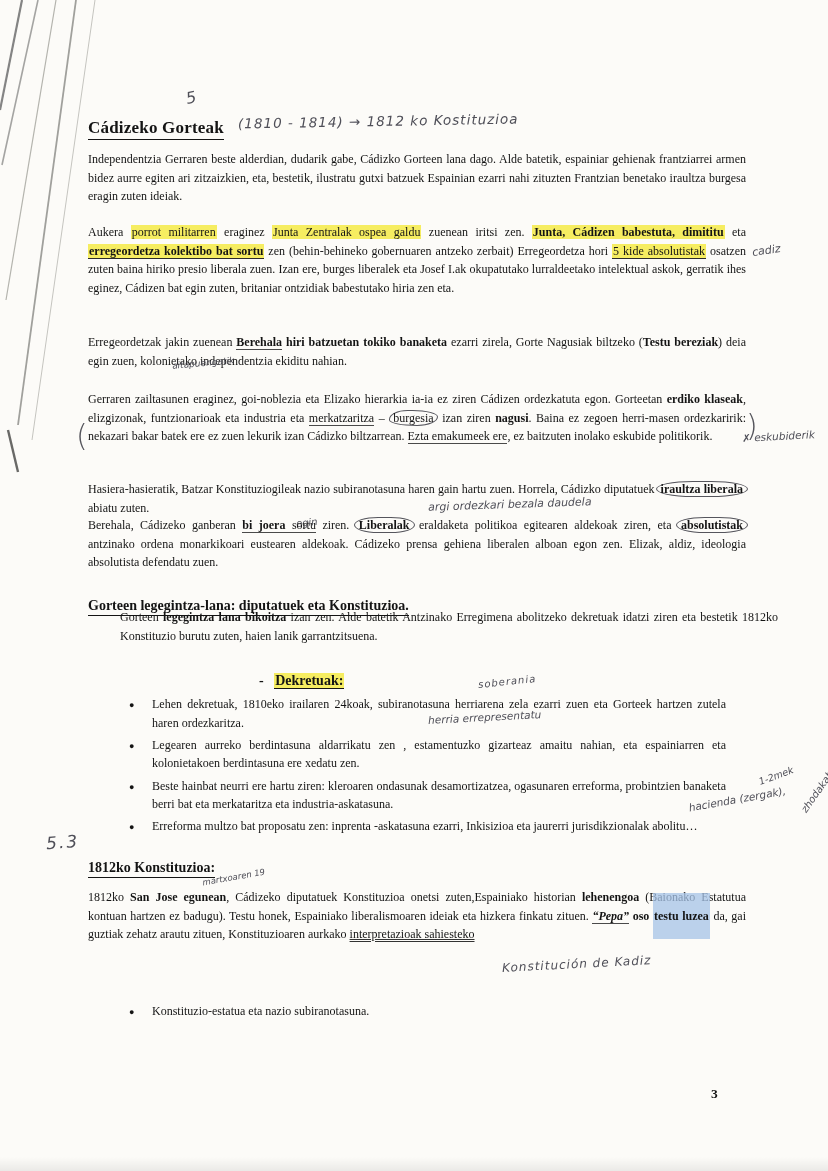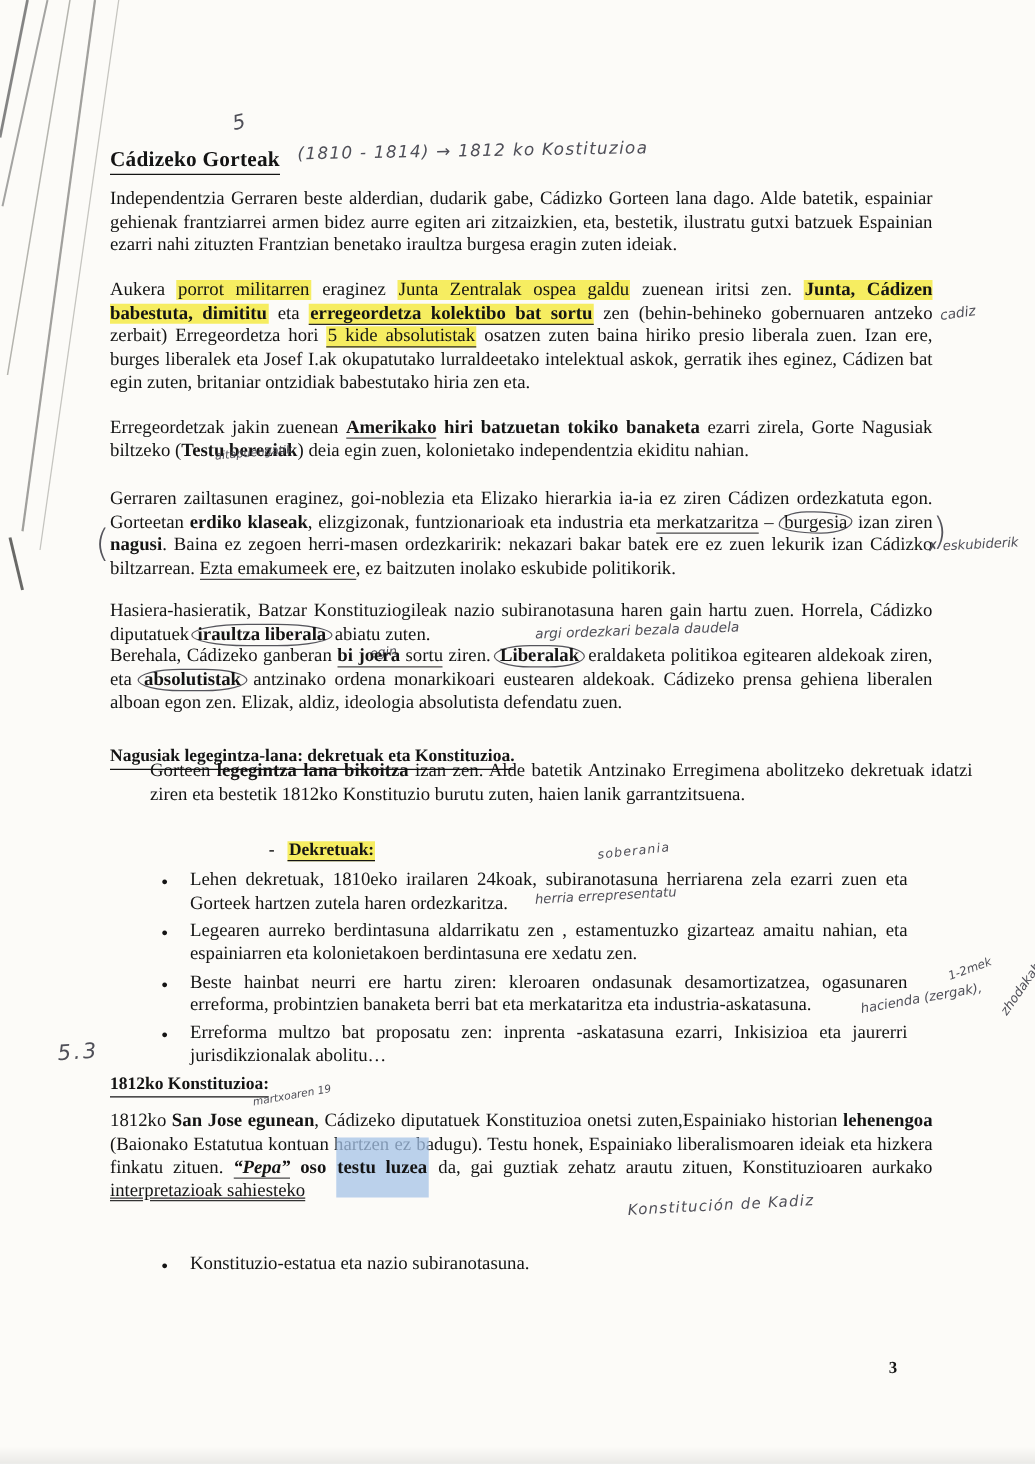--- a/index.html
+++ b/index.html
@@ -3,40 +3,40 @@
 <meta charset="utf-8">
 <style>
   html,body{margin:0;padding:0;background:#e8e8e6;}
   .page{
     position:relative; width:828px; height:1171px; margin:0 auto;
     background:#fcfbf8; overflow:hidden; color:#141414;
     font-family:"Liberation Serif", serif;
   }
   .blk{
     position:absolute; left:88px; width:658px;
-    font-size:15px; line-height:18.6px; text-align:justify;
+    font-size:12px; line-height:18.6px; text-align:justify;
   }
   .b{font-weight:bold;}
   .i{font-style:italic;}
   .hl{background:rgba(244,234,70,0.85); padding:0 1px;}
   .hlb{background:rgba(166,195,231,0.75); padding:16px 1px;}
   .upr{border-bottom:1.6px solid #2b2b2b;}
   .hu{border-bottom:1.6px solid #4a4a4a;}
   .huu{text-decoration:underline double 1px #333;}
   .circ{border:1.5px solid #55555c; border-radius:46%/58%; padding:0 4px; margin:1px -2px;}
   .wavy{border:1.5px solid #55555c; border-radius:40% 55% 45% 60%/60% 45% 60% 40%; padding:0 3px;}
   .title{
     position:absolute; left:88px; top:118px; font-size:17px; font-weight:bold;
     border-bottom:1.7px solid #141414; padding-bottom:1px; letter-spacing:.2px;
   }
   .h2{
     position:absolute; left:88px; font-size:14px; font-weight:bold;
     border-bottom:1.6px solid #141414; padding-bottom:1px;
   }
-  .subhead{position:absolute; font-size:14px; font-weight:bold;}
+  .subhead{position:absolute; font-size:14px; font-weight:bold;margin-left:44px;}
   .subhead .lbl{border-bottom:1.7px solid #141414;}
   ul.blist{list-style:none; margin:0; padding:0;}
   ul.blist li{position:relative; padding-left:32px; margin-bottom:3.6px;}
   ul.blist li::before{content:"●"; position:absolute; left:9px; top:1px; font-size:9px;}
   .hw{
     position:absolute; font-family:"DejaVu Sans", sans-serif; font-style:italic;
     color:#4f4f58; white-space:nowrap;
   }
   .paren{position:absolute; font-size:30px; color:#55555c; font-family:"DejaVu Sans", sans-serif; font-weight:200;}
   .pagenum{position:absolute; left:711px; top:1086px; font-size:13.5px; font-weight:bold;}
@@ -65,42 +65,42 @@
   <div class="blk" style="top:150px;">
     <span>Independentzia Gerraren beste alderdian, dudarik gabe, Cádizko Gorteen lana dago. Alde batetik, espainiar gehienak frantziarrei armen bidez aurre egiten ari zitzaizkien, eta, bestetik, ilustratu gutxi batzuek Espainian ezarri nahi zituzten Frantzian benetako iraultza burgesa eragin zuten ideiak.</span>
   </div>
 
   <div class="blk" style="top:223px;">
     <span>Aukera </span><span class="hl">porrot militarren</span><span> eraginez </span><span class="hl">Junta Zentralak ospea galdu</span><span> zuenean iritsi zen. </span><span class="b hl">Junta, Cádizen babestuta, dimititu</span><span> eta </span><span class="b hl upr">erregeordetza kolektibo bat sortu</span><span> zen (behin-behineko gobernuaren antzeko zerbait) Erregeordetza hori </span><span class="hl upr">5 kide absolutistak</span><span> osatzen zuten baina hiriko presio liberala zuen. Izan ere, burges liberalek eta Josef I.ak okupatutako lurraldeetako intelektual askok, gerratik ihes eginez, Cádizen bat egin zuten, britaniar ontzidiak babestutako hiria zen eta.</span>
   </div>
   <div class="hw" style="left:752px; top:244px; font-size:11px; transform:rotate(-8deg);">cadiz</div>
 
   <div class="blk" style="top:333px;">
-    <span>Erregeordetzak jakin zuenean </span><span class="b hu">Amerikako</span><span class="b"> hiri batzuetan tokiko banaketa</span><span> ezarri zirela, Gorte Nagusiak biltzeko (</span><span class="b">Testu bereziak</span><span>) deia egin zuen, kolonietako independentzia ekiditu nahian.</span>
+    <span>Erregeordetzak jakin zuenean </span><span class="b hu">Berehala</span><span class="b"> hiri batzuetan tokiko banaketa</span><span> ezarri zirela, Gorte Nagusiak biltzeko (</span><span class="b">Testu bereziak</span><span>) deia egin zuen, kolonietako independentzia ekiditu nahian.</span>
   </div>
 
   <div class="hw" style="left:172px; top:358px; font-size:9px; transform:rotate(-5deg);">aitapuengatik</div>
   <div class="blk" style="top:390px;">
     <span>Gerraren zailtasunen eraginez, goi-noblezia eta Elizako hierarkia ia-ia ez ziren Cádizen ordezkatuta egon. Gorteetan </span><span class="b">erdiko klaseak</span><span>, elizgizonak, funtzionarioak eta industria eta </span><span class="hu">merkatzaritza</span><span> – </span><span class="wavy">burgesia</span><span> izan ziren </span><span class="b">nagusi</span><span>. Baina ez zegoen herri-masen ordezkaririk: nekazari bakar batek ere ez zuen lekurik izan Cádizko biltzarrean. </span><span class="hu">Ezta emakumeek ere</span><span>, ez baitzuten inolako eskubide politikorik.</span>
   </div>
   <div class="paren" style="left:76px; top:418px;">(</div>
   <div class="paren" style="left:746px; top:408px;">)</div>
   <div class="hw" style="left:742px; top:430px; font-size:10.5px; transform:rotate(-3deg);">✗ eskubiderik</div>
 
   <div class="blk" style="top:480px;">
     <span>Hasiera-hasieratik, Batzar Konstituziogileak  nazio subiranotasuna haren gain hartu zuen. Horrela, Cádizko diputatuek </span><span class="b circ">iraultza liberala</span><span> abiatu zuten.</span>
   </div>
   <div class="hw" style="left:428px; top:498px; font-size:11px; transform:rotate(-2deg);">argi ordezkari bezala daudela</div>
   <div class="hw" style="left:296px; top:517px; font-size:10px; transform:rotate(-6deg);">egin</div>
 
   <div class="blk" style="top:516px;">
     <span>Berehala, Cádizeko ganberan </span><span class="b hu">bi joera</span><span class="hu"> sortu</span><span> ziren. </span><span class="b circ">Liberalak</span><span> eraldaketa politikoa egitearen aldekoak ziren, eta </span><span class="b circ">absolutistak</span><span> antzinako ordena monarkikoari eustearen aldekoak. Cádizeko prensa gehiena liberalen alboan egon zen. Elizak, aldiz, ideologia absolutista defendatu zuen.</span>
   </div>
 
-  <div class="h2" style="top:598px;">Nagusiak legegintza-lana: dekretuak eta Konstituzioa.</div>
+  <div class="h2" style="top:598px;">Gorteen legegintza-lana: diputatuek eta Konstituzioa.</div>
 
   <div class="blk" style="top:608px;margin-left:32px;">
     <span>Gorteen </span><span class="b">legegintza lana bikoitza</span><span> izan zen. Alde batetik Antzinako Erregimena abolitzeko dekretuak idatzi ziren eta bestetik 1812ko Konstituzio burutu zuten, haien lanik garrantzitsuena.</span>
   </div>
 
   <div class="subhead" style="left:215px; top:673px;">
     <span>-</span>&nbsp;&nbsp;&nbsp;<span class="lbl hl">Dekretuak:</span>
   </div>
   <div class="hw" style="left:478px; top:676px; font-size:10px; transform:rotate(-6deg); letter-spacing:1px;">soberania</div>
 

